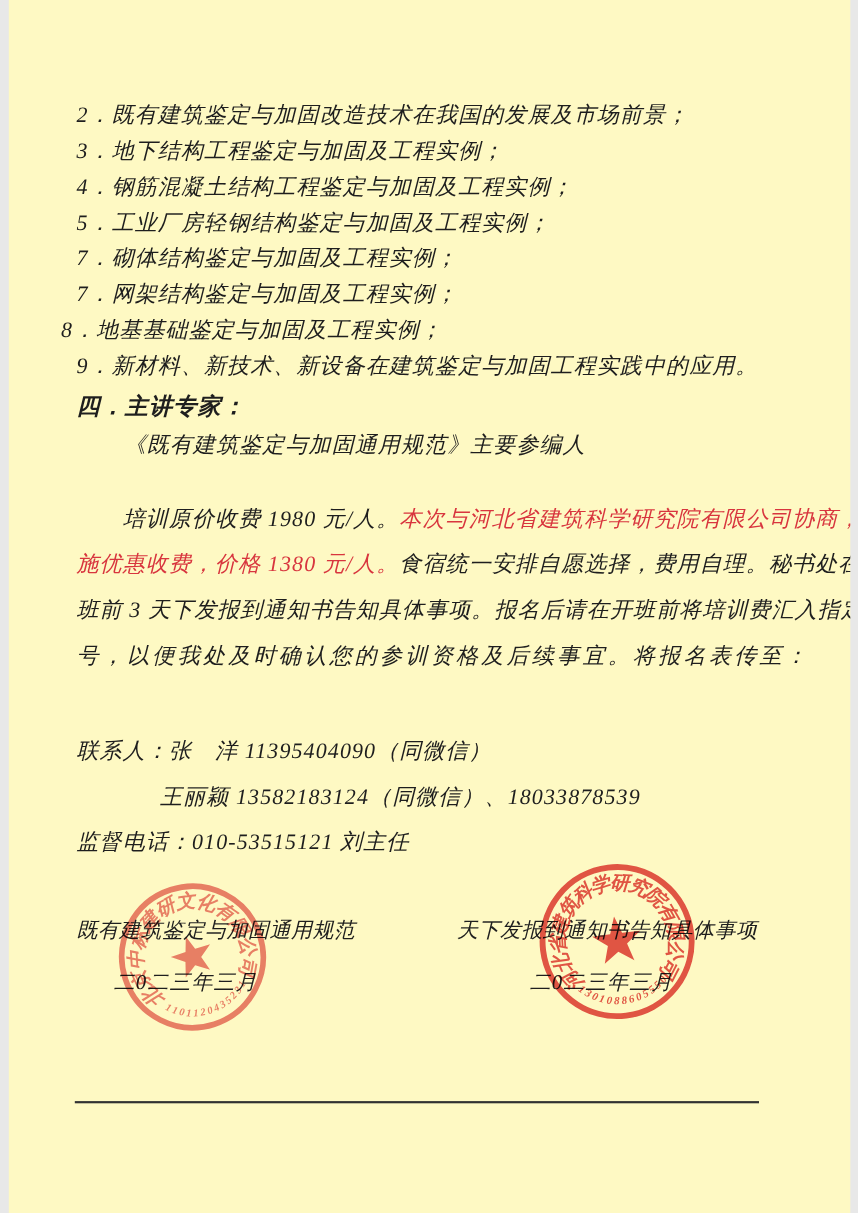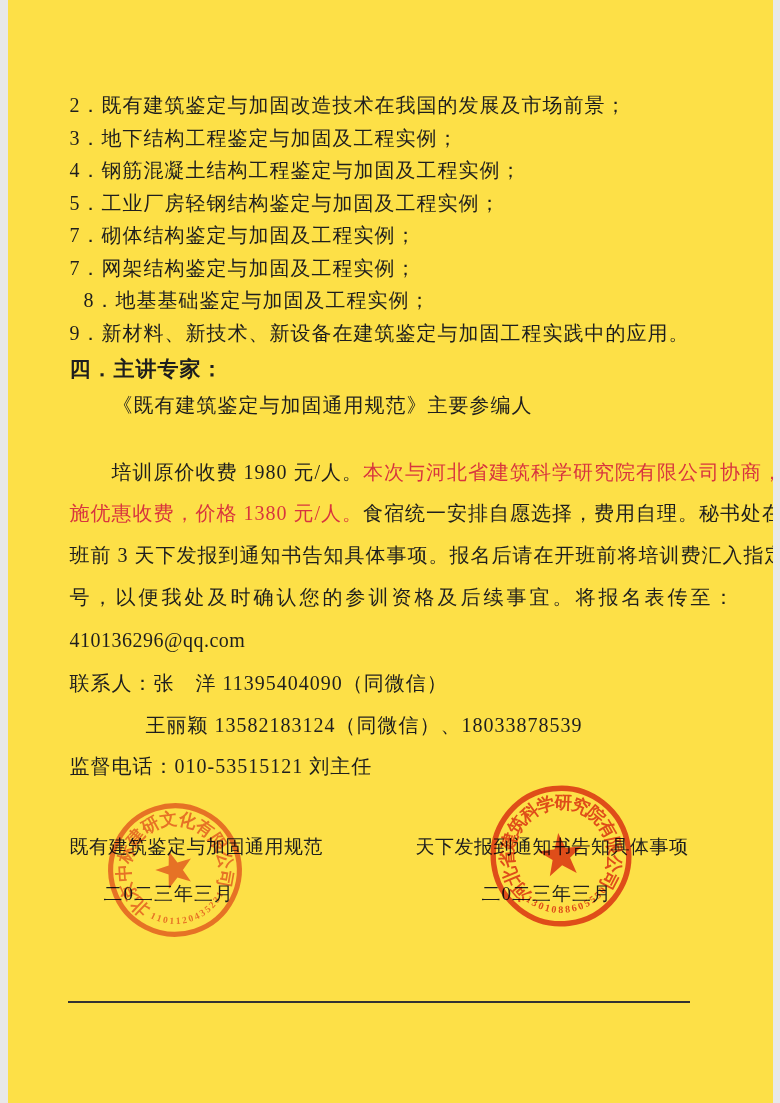--- a/index.html
+++ b/index.html
@@ -1,23 +1,24 @@
 <!DOCTYPE html>
 <html><head>
 <meta charset="utf-8">
 <style>
   html,body{margin:0;padding:0;background:#e8e8e8;}
   .page{
     position:relative;
     width:765px;height:1103px;
     margin:0 auto;
-    background:#fde047;
+    background:#fef9c3;
     font-family:"Liberation Serif","DejaVu Serif",serif;
     color:#1e1e1e;
     overflow:hidden;
+    font-style:italic;
   }
   .tl{
     position:absolute;
     white-space:nowrap;
     font-size:20px;
     letter-spacing:1px;
     line-height:1.2;
   }
   .red{color:#d8353e;}
   .bold{font-weight:bold;}
@@ -51,36 +52,35 @@
 <body>
 
 <div class="page">
 
   <div class="tl" style="left:62px;top:93px">2．既有建筑鉴定与加固改造技术在我国的发展及市场前景；</div>
   <div class="tl" style="left:62px;top:126px">3．地下结构工程鉴定与加固及工程实例；</div>
   <div class="tl" style="left:62px;top:158px">4．钢筋混凝土结构工程鉴定与加固及工程实例；</div>
   <div class="tl" style="left:62px;top:191px">5．工业厂房轻钢结构鉴定与加固及工程实例；</div>
   <div class="tl" style="left:62px;top:223px">7．砌体结构鉴定与加固及工程实例；</div>
   <div class="tl" style="left:62px;top:256px">7．网架结构鉴定与加固及工程实例；</div>
-  <div class="tl" style="left:76px;top:288px">8．地基基础鉴定与加固及工程实例；</div>
+  <div class="tl" style="left:48px;top:288px">8．地基基础鉴定与加固及工程实例；</div>
   <div class="tl" style="left:62px;top:321px">9．新材料、新技术、新设备在建筑鉴定与加固工程实践中的应用。</div>
 
   <div class="tl bold" style="left:62px;top:357px;font-size:21px">四．主讲专家：</div>
   <div class="tl" style="left:105px;top:393px">《既有建筑鉴定与加固通用规范》主要参编人</div>
 
 
   <div class="tl" style="left:104px;top:460px">
     <span>培训原价收费 1980 元/人。</span><span class="red">本次与河北省建筑科学研究院有限公司协商，实</span>
   </div>
   <div class="tl" style="left:62px;top:501px">
     <span class="red">施优惠收费，价格 1380 元/人。</span><span>食宿统一安排自愿选择，费用自理。秘书处在开</span>
   </div>
   <div class="tl" style="left:62px;top:543px">班前 3 天下发报到通知书告知具体事项。报名后请在开班前将培训费汇入指定账</div>
   <div class="tl spread" style="left:62px;top:585px">号，以便我处及时确认您的参训资格及后续事宜。将报名表传至：</div>
-  <div class="tl mono-email" style="left:62px;top:628px">410136296@qq.com</div>
 
   <div class="tl" style="left:62px;top:671px">联系人：张　洋 11395404090（同微信）</div>
   <div class="tl" style="left:138px;top:713px">王丽颖 13582183124（同微信）、18033878539</div>
   <div class="tl" style="left:62px;top:754px">监督电话：010-53515121 刘主任</div>
 
   <div class="tl company" style="left:62px;top:836px">既有建筑鉴定与加固通用规范</div>
   <div class="tl company" style="left:408px;top:836px">天下发报到通知书告知具体事项</div>
   <div class="tl datez" style="left:96px;top:883px">二0二三年三月</div>
   <div class="tl datez" style="left:474px;top:883px">二0二三年三月</div>
 

